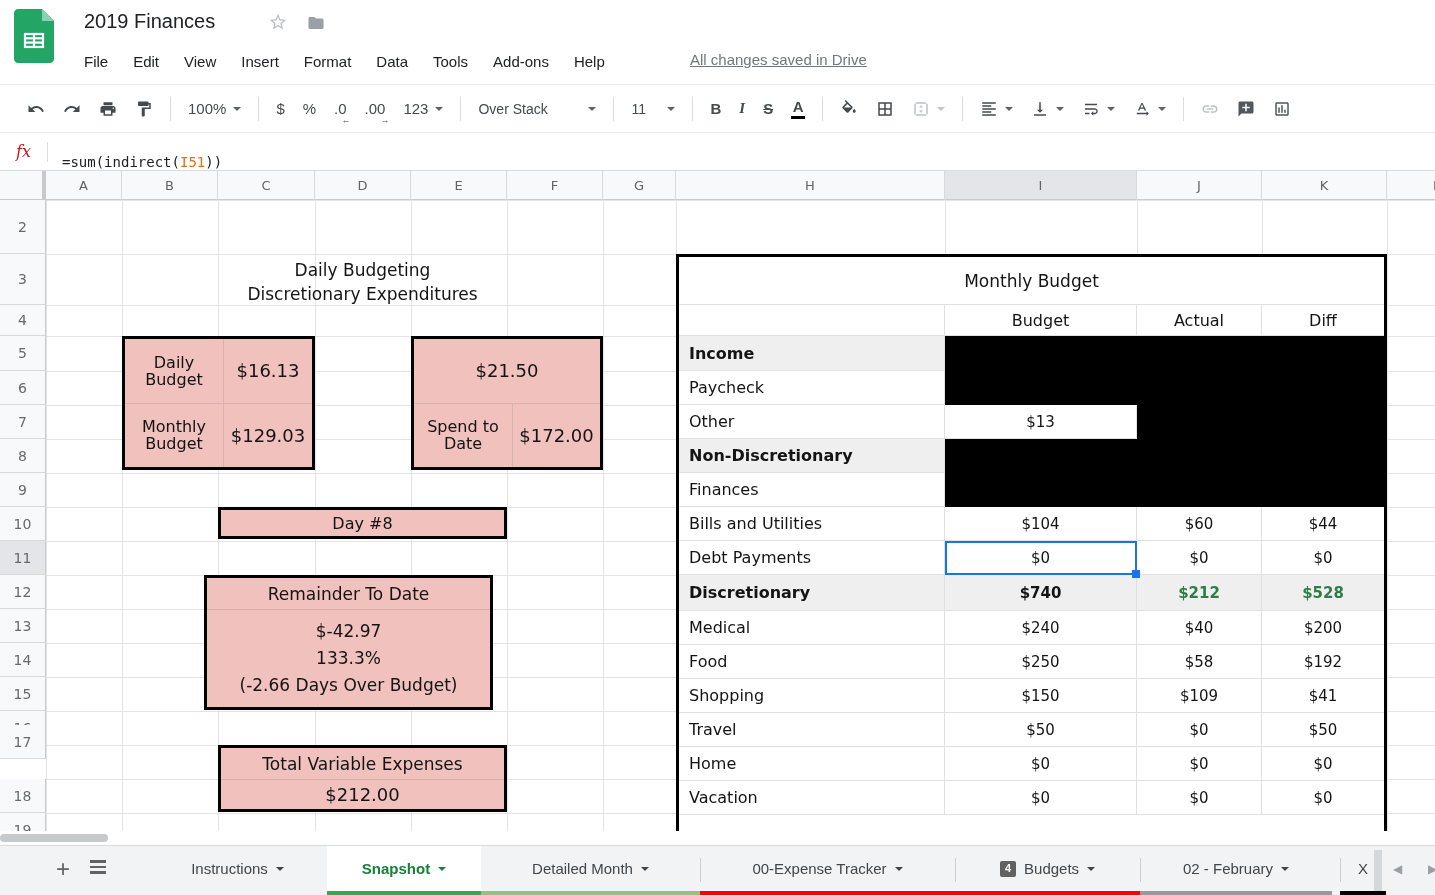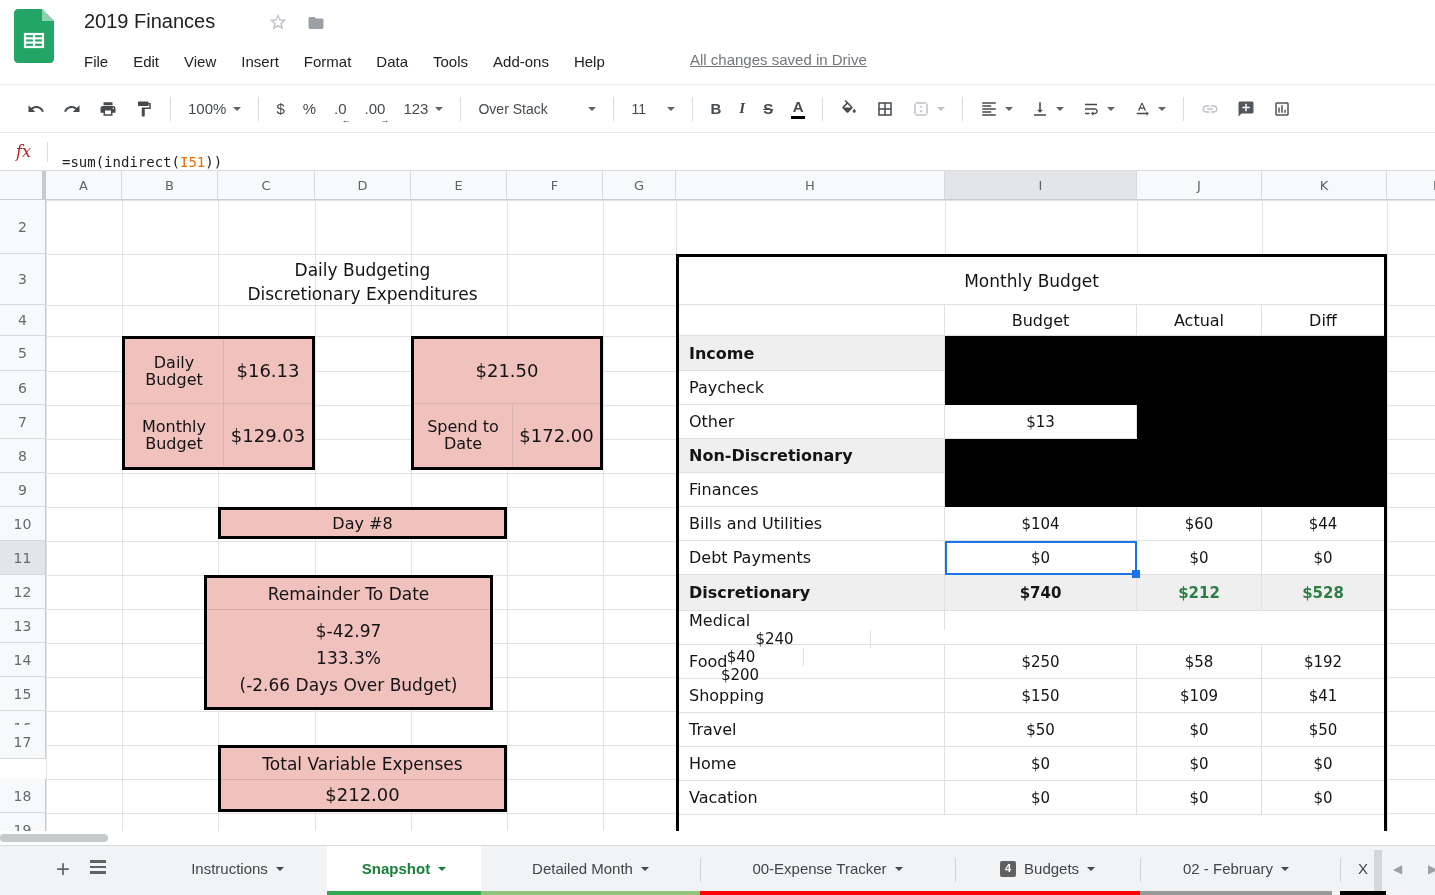--- a/index.html
+++ b/index.html
@@ -416,21 +416,21 @@
           <div class="mval" style="width: 192px;">$0</div>
           <div class="mval" style="width: 125px;">$0</div>
           <div class="mval" style="width: 122px;">$0</div>
         </div>
         <div class="mrow band" style="height: 36px;">
           <div class="mlabel bold">Discretionary</div>
           <div class="mval bold" style="width: 192px;">$740</div>
           <div class="mval green" style="width: 125px;">$212</div>
           <div class="mval green" style="width: 122px;">$528</div>
         </div>
-        <div class="mrow" style="height: 34px; flex-direction: column;">
+        <div class="mrow" style="height: 34px;">
           <div class="mlabel">Medical</div>
           <div class="mval" style="width: 192px;">$240</div>
           <div class="mval" style="width: 125px;">$40</div>
           <div class="mval" style="width: 122px;">$200</div>
         </div>
         <div class="mrow" style="height: 34px;">
           <div class="mlabel">Food</div>
           <div class="mval" style="width: 192px;">$250</div>
           <div class="mval" style="width: 125px;">$58</div>
           <div class="mval" style="width: 122px;">$192</div>

